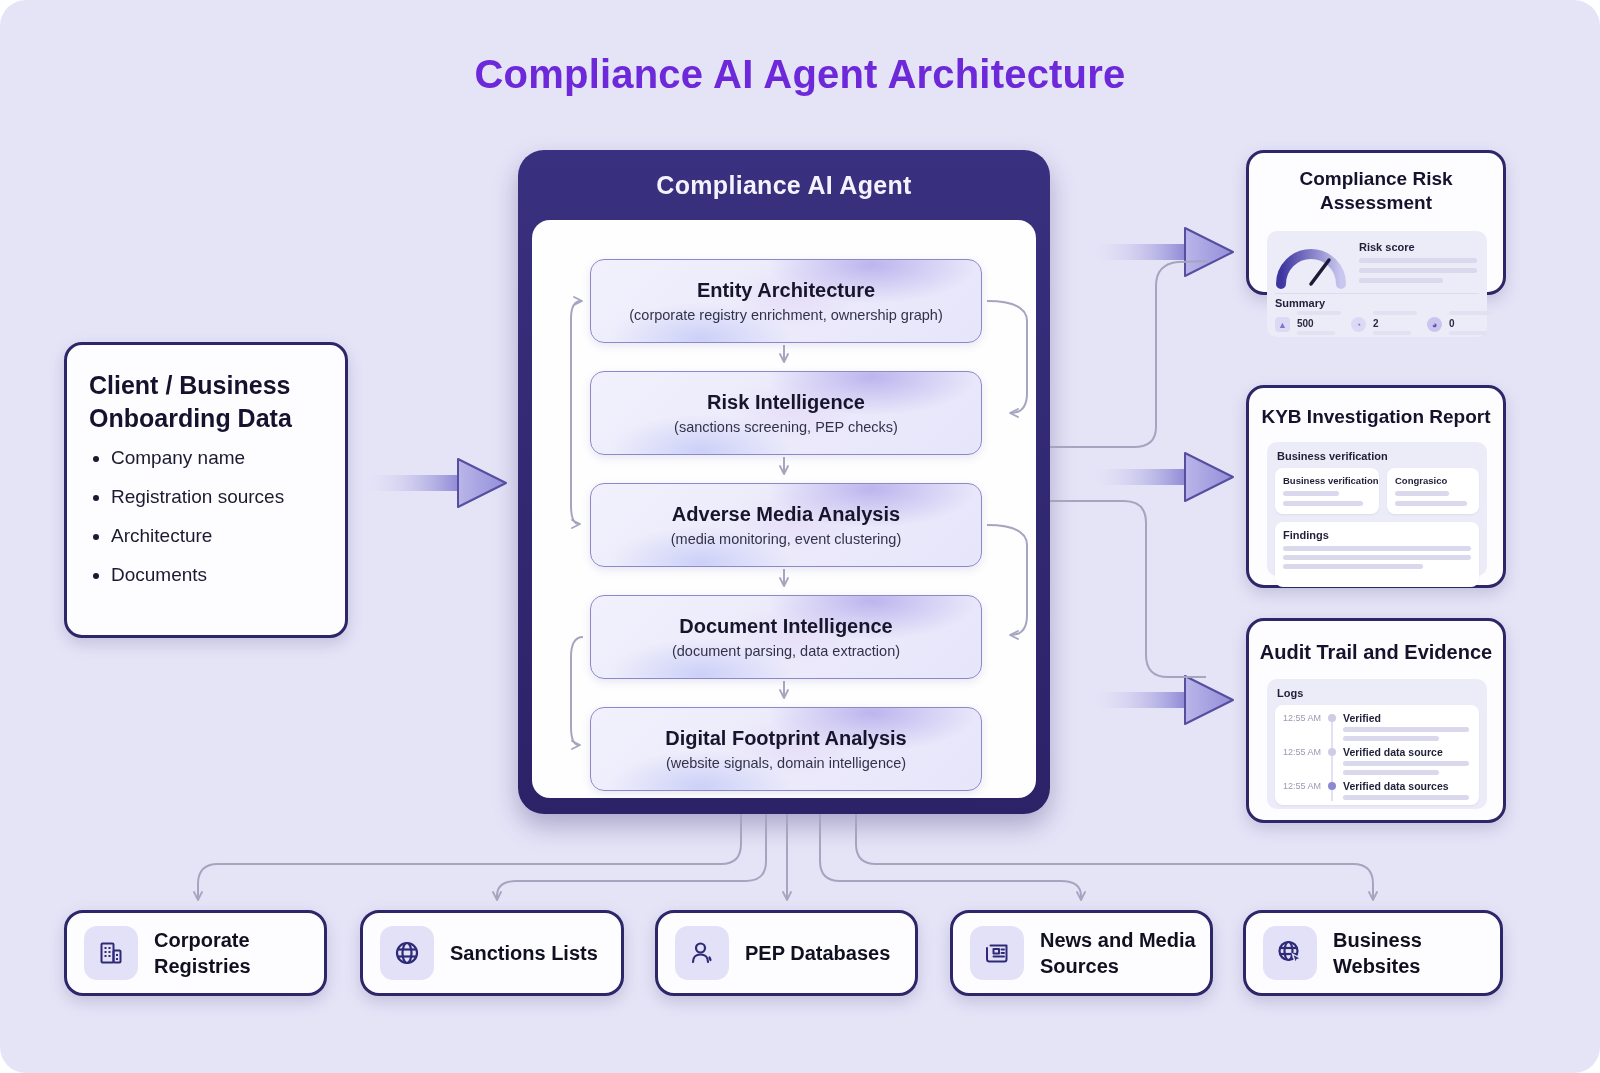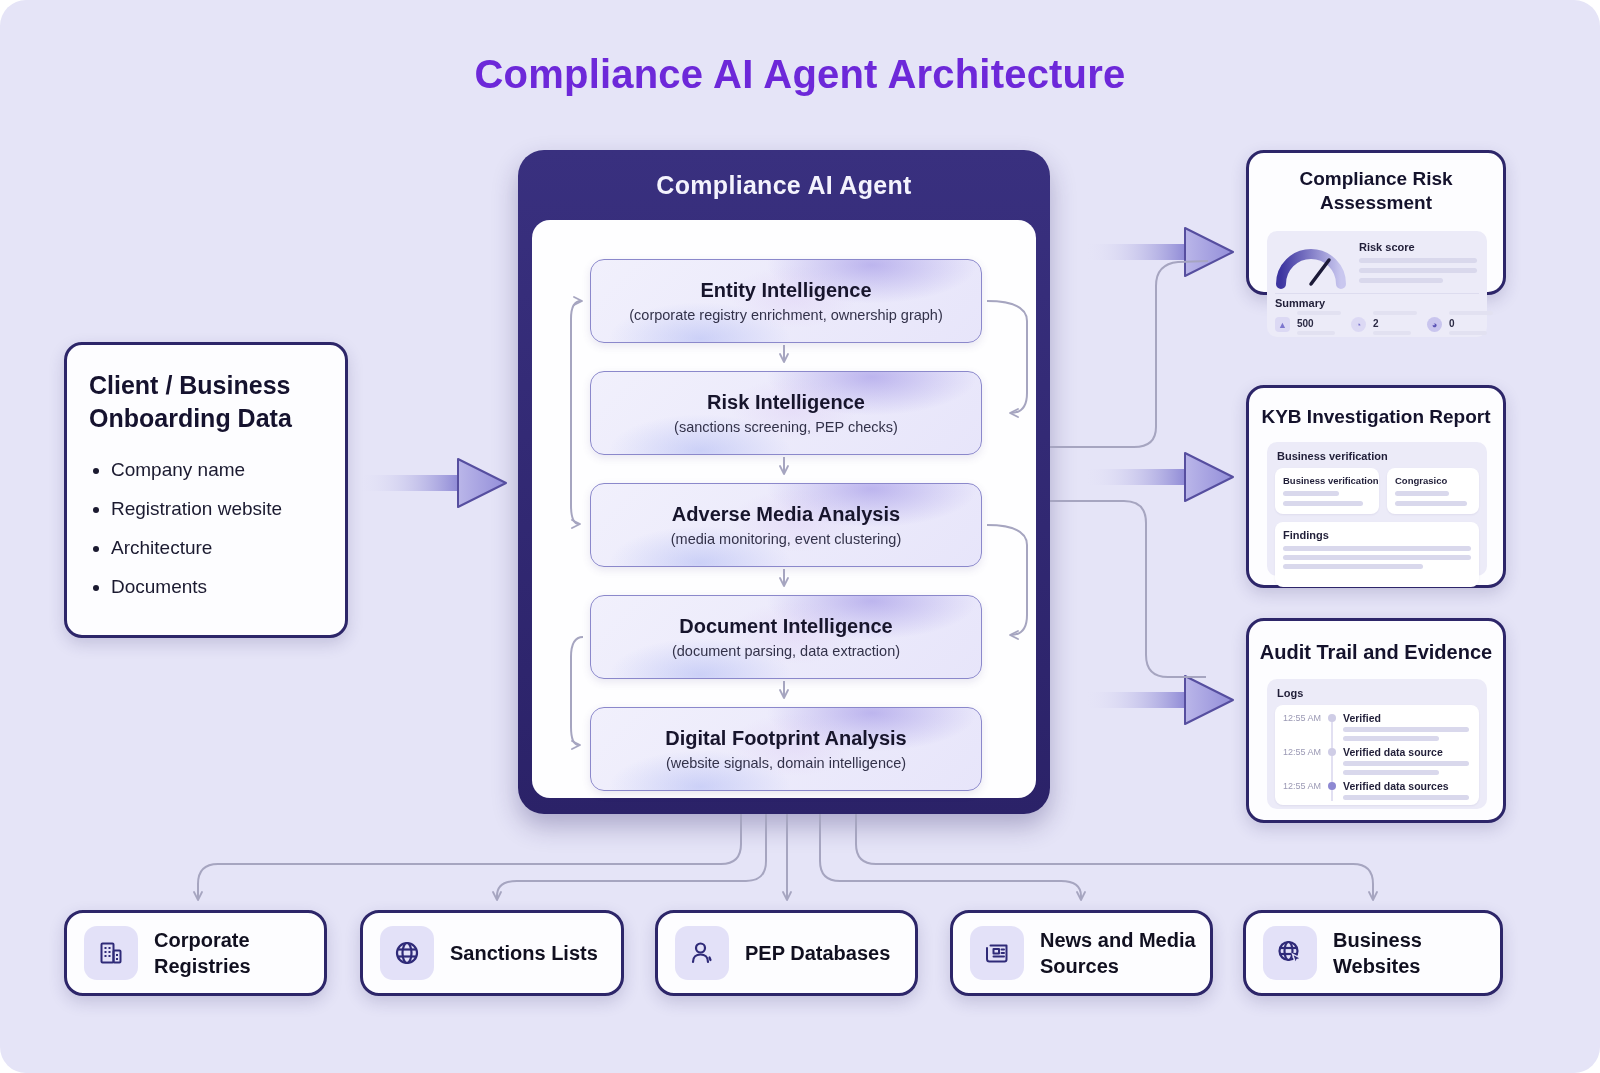--- a/index.html
+++ b/index.html
@@ -3,21 +3,21 @@
 <meta charset="utf-8">
 <style>
   html,body{margin:0;padding:0;background:#ffffff;font-family:"Liberation Sans","DejaVu Sans",sans-serif;}
   .canvas{position:relative;width:1600px;height:1073px;background:#e5e4f7;border-radius:26px;overflow:hidden;}
   .page-title{position:absolute;left:0;top:52px;width:100%;text-align:center;font-size:40px;font-weight:800;color:#6d28d9;letter-spacing:.2px;}
 
   .card{position:absolute;background:#fdfdff;border:3.5px solid #2d2669;border-radius:18px;box-shadow:0 6px 16px rgba(45,38,105,.18);}
 
   
   .client-box{left:64px;top:342px;width:284px;height:296px;padding:24px 22px;box-sizing:border-box;}
-  .client-title{font-size:25px;line-height:33px;font-weight:800;color:#15122e;margin-bottom:24px;}
+  .client-title{font-size:25px;line-height:33px;font-weight:800;color:#15122e;margin-bottom:12px;}
   .client-list{margin:0;padding-left:22px;color:#1b1a30;}
   .client-list li{font-size:19px;margin-bottom:17px;}
 
   
   .agent{position:absolute;left:518px;top:150px;width:532px;height:664px;background:linear-gradient(180deg,#39307f,#2b2268);border-radius:26px;box-shadow:0 12px 26px rgba(40,30,100,.30);}
   .agent-header{position:absolute;top:0;left:0;width:100%;height:70px;display:flex;align-items:center;justify-content:center;color:#f4f3fd;font-size:25px;font-weight:700;letter-spacing:.3px;}
   .agent-panel{position:absolute;left:14px;top:70px;width:504px;height:578px;background:#fefeff;border-radius:18px;}
 
   .module{position:absolute;left:590px;width:392px;height:84px;border:1.5px solid #8b88cb;border-radius:14px;box-sizing:border-box;
     display:flex;flex-direction:column;align-items:center;justify-content:center;z-index:4;
@@ -142,33 +142,33 @@
         </linearGradient>
     </defs>
     <rect x="0" y="20" width="101" height="16" fill="url(#t3)"></rect>
     <polygon points="100,4 148,28 100,52" fill="url(#h3)" stroke="#564e9f" stroke-width="2" stroke-linejoin="round"></polygon>
   </svg>
 
   <div class="card client-box">
     <div class="client-title">Client / Business Onboarding Data</div>
     <ul class="client-list">
       <li>Company name</li>
-      <li>Registration website</li>
+      <li>Registration sources</li>
       <li>Architecture</li>
       <li>Documents</li>
     </ul>
   </div>
 
   <div class="agent">
     <div class="agent-header">Compliance AI Agent</div>
     <div class="agent-panel"></div>
   </div>
 
   <div class="module" style="top:259px">
-    <div class="module-title">Entity Intelligence</div>
+    <div class="module-title">Entity Architecture</div>
     <div class="module-sub">(corporate registry enrichment, ownership graph)</div>
   </div>
   <div class="module" style="top:371px">
     <div class="module-title">Risk Intelligence</div>
     <div class="module-sub">(sanctions screening, PEP checks)</div>
   </div>
   <div class="module" style="top:483px">
     <div class="module-title">Adverse Media Analysis</div>
     <div class="module-sub">(media monitoring, event clustering)</div>
   </div>

